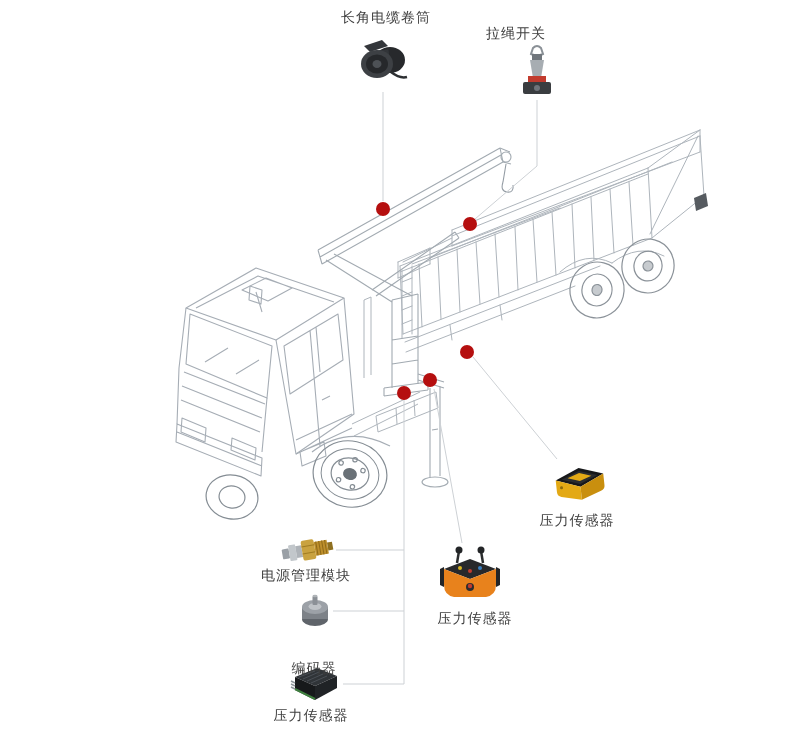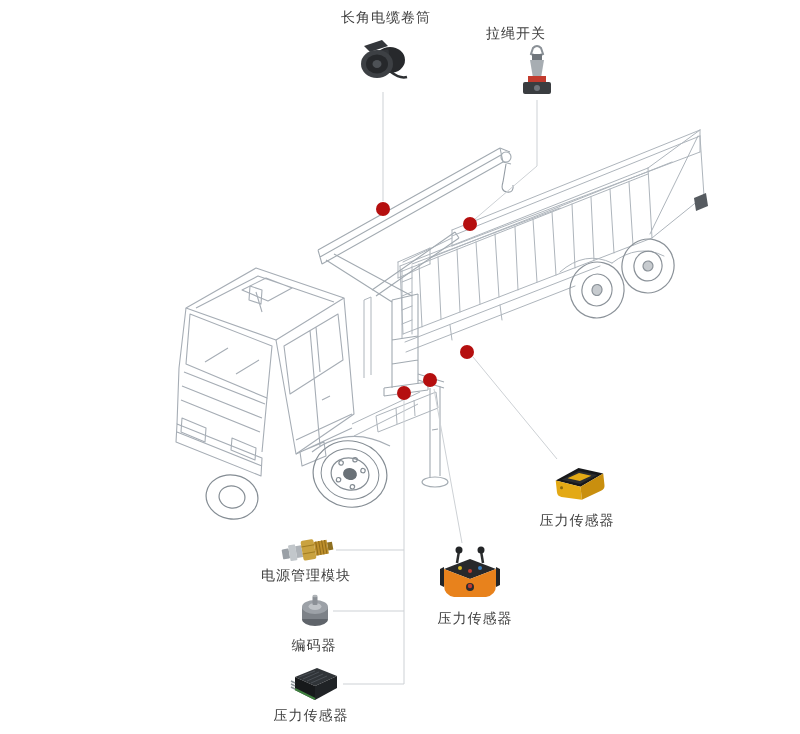--- a/index.html
+++ b/index.html
@@ -212,17 +212,17 @@
       <path d="M12,14 l16,-6 M16,16 l16,-7 M20,18 l16,-7 M24,20 l16,-7" stroke="#4a4f55" stroke-width="1" fill="none"></path>
       <path d="M8,26 L28,36" stroke="#3f7f3f" stroke-width="2" fill="none"></path>
       <path d="M4,18 l4,2 M4,21 l4,2 M4,24 l4,2" stroke="#8f969c" stroke-width="1.5" fill="none"></path>
     </svg>
   </div>
 
   <div class="label" style="left:386px;top:9px">长角电缆卷筒</div>
   <div class="label" style="left:516px;top:25px">拉绳开关</div>
   <div class="label" style="left:577px;top:512px">压力传感器</div>
   <div class="label" style="left:306px;top:567px">电源管理模块</div>
-  <div class="label" style="left:314px;top:637px">编码器</div>
+  <div class="label" style="left:314px;top:660px">编码器</div>
   <div class="label" style="left:475px;top:610px">压力传感器</div>
   <div class="label" style="left:311px;top:707px">压力传感器</div>
 
 </div>
 
 </body></html>

